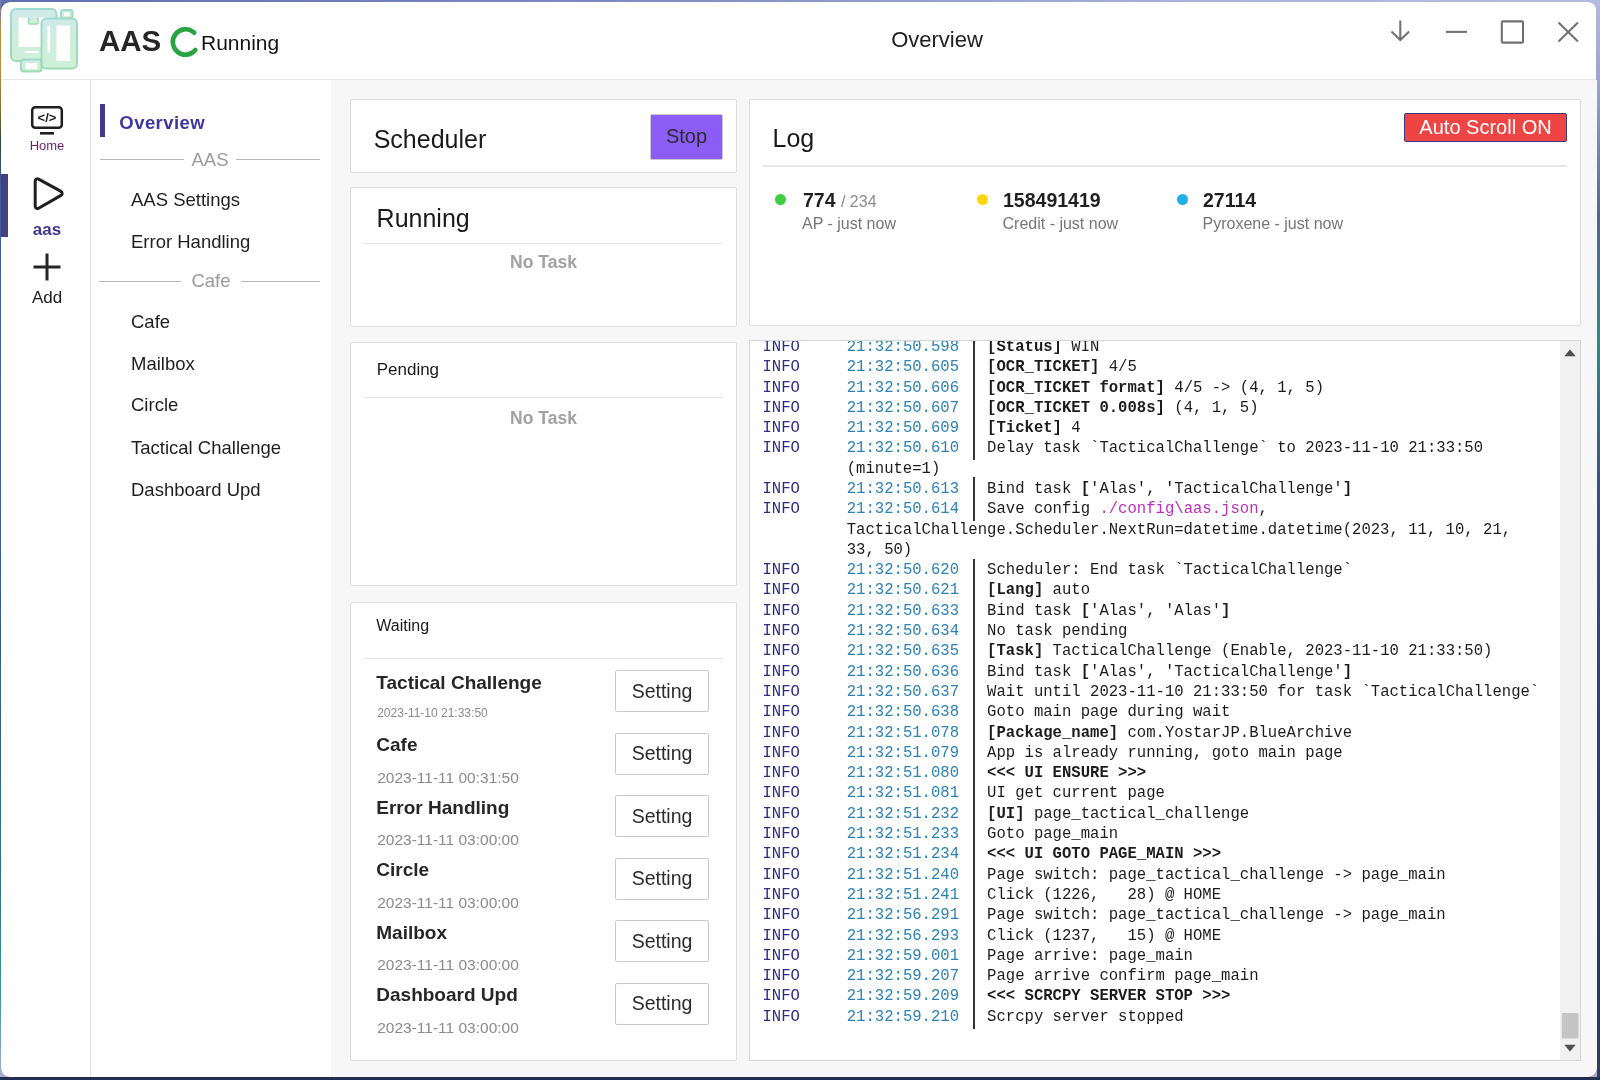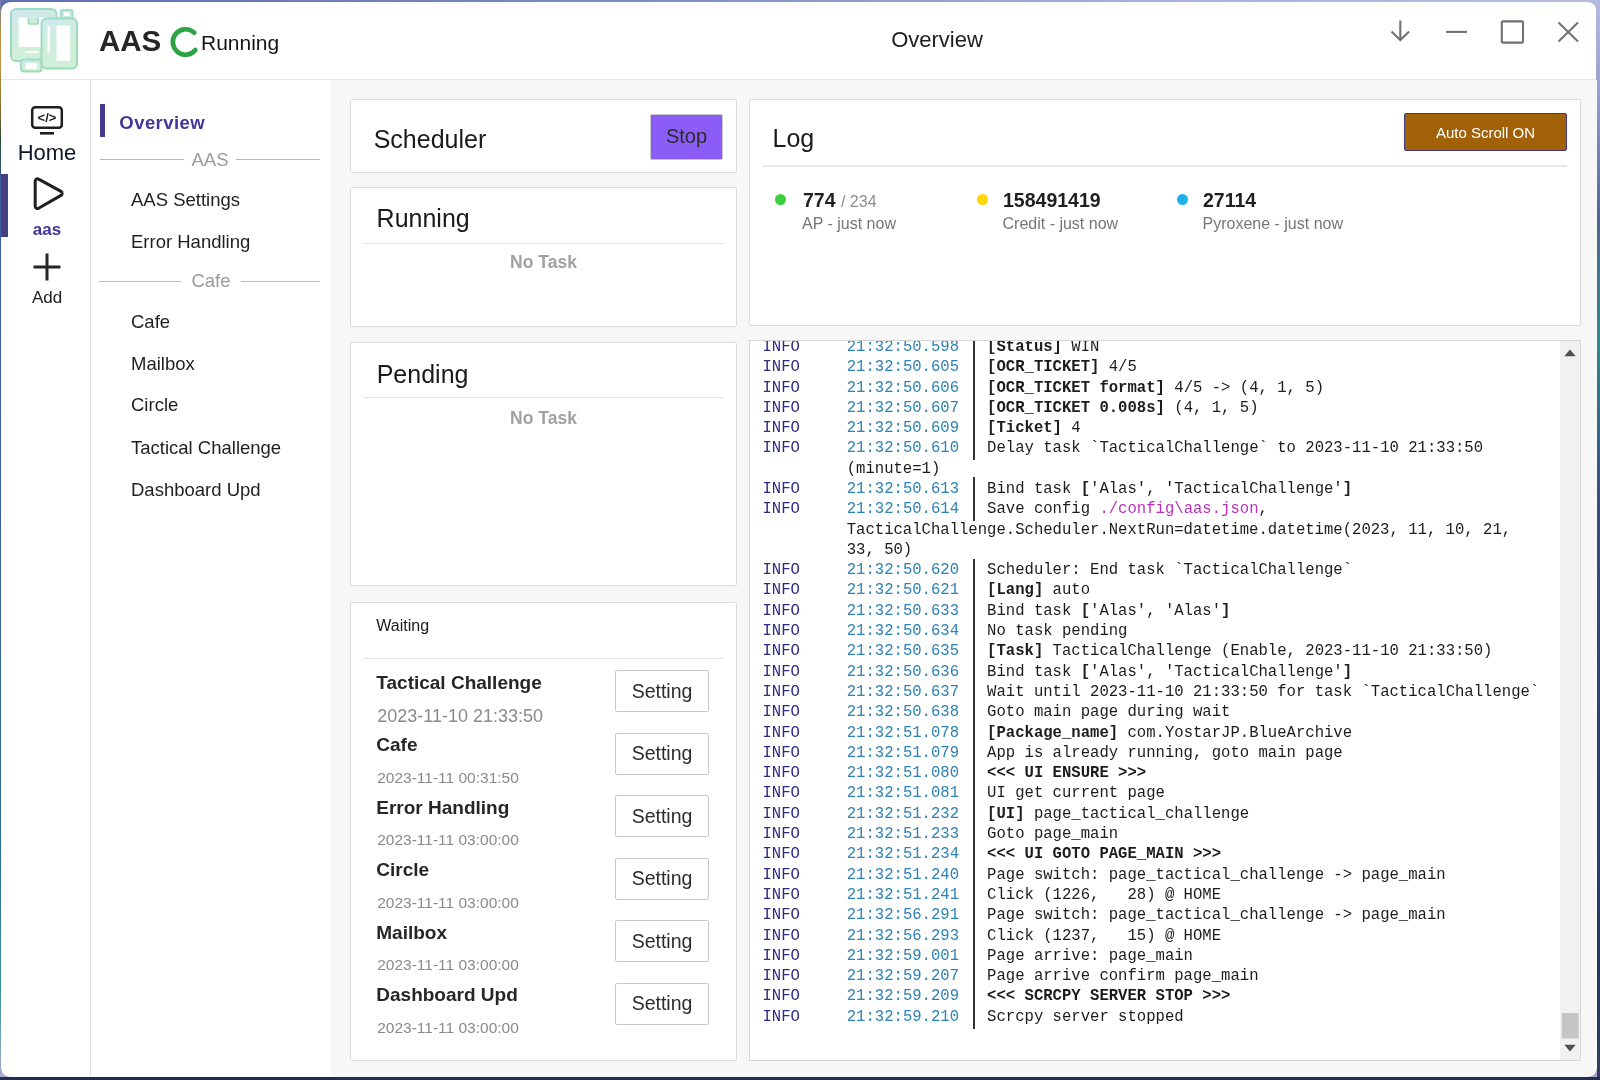--- a/index.html
+++ b/index.html
@@ -71,21 +71,21 @@
 </svg>
 
 <div class="abs" style="left:89.5px;top:80px;width:1px;height:997px;background:#e2e2e2"></div>
 <div class="abs" style="left:331px;top:80px;width:1266px;height:997px;background:#f7f7f8"></div>
 
 <svg class="abs" style="left:29px;top:104px" width="36" height="34" viewBox="0 0 36 34">
   <rect x="3.2" y="3.2" width="29.6" height="20.6" rx="3" fill="none" stroke="#1f1f1f" stroke-width="2.5"></rect>
   <text x="18" y="18" font-family="Liberation Sans" font-size="13" font-weight="bold" fill="#1f1f1f" text-anchor="middle">&lt;/&gt;</text>
   <path d="M11 29.3 h14" stroke="#1f1f1f" stroke-width="2.6"></path>
 </svg>
-<div class="abs ctr" style="left:16px;top:144px;width:62px;height:18px;font-size:22px;color:#0f172a">Home</div>
+<div class="abs ctr" style="left:16px;top:136px;width:62px;height:18px;font-size:13px;color:#701a75">Home</div>
 
 <div class="abs" style="left:1px;top:174px;width:6.8px;height:63px;background:#454080"></div>
 <svg class="abs" style="left:31px;top:175px" width="35" height="38" viewBox="0 0 35 38">
   <path d="M4.2 6.1 c0-1.8 1.9-2.9 3.4-2L30 16.4 c1.5 0.9 1.5 3.1 0 4L7.6 33.2 c-1.5 0.9-3.4-0.2-3.4-2 z" fill="none" stroke="#202020" stroke-width="3"></path>
 </svg>
 <div class="abs ctr" style="left:16px;top:221px;width:62px;height:18px;font-size:17px;font-weight:bold;color:#3f3796">aas</div>
 
 <svg class="abs" style="left:32px;top:252px" width="30" height="30" viewBox="0 0 30 30">
   <path d="M15 1.5 v27 M1.5 15 h27" stroke="#262626" stroke-width="3"></path>
 </svg>
@@ -114,49 +114,49 @@
 <div class="abs" style="left:349.5px;top:99px;width:387.5px;height:74px;background:#fff;border:1px solid #dcdcdc;border-radius:2px"></div>
 <div class="abs" style="left:373.7px;top:124.5px;font-size:25px;color:#1a1a1a">Scheduler</div>
 <div class="abs ctr" style="left:650px;top:113.5px;width:73px;height:46px;background:#8b5cf6;border:1px solid #c9c9c9;border-radius:2px;font-size:20px;color:#2b2b2b">Stop</div>
 
 <div class="abs" style="left:349.5px;top:187px;width:387.5px;height:139.5px;background:#fff;border:1px solid #dcdcdc;border-radius:2px"></div>
 <div class="abs" style="left:376.6px;top:204px;font-size:25px;color:#1a1a1a">Running</div>
 <div class="abs" style="left:363.7px;top:242.5px;width:359.3px;height:1.4px;background:#e3e3e6"></div>
 <div class="abs ctr" style="left:443.5px;top:252px;width:200px;height:21px;font-size:17.5px;font-weight:bold;color:#a1a1a1">No Task</div>
 
 <div class="abs" style="left:349.5px;top:342px;width:387.5px;height:244px;background:#fff;border:1px solid #dcdcdc;border-radius:2px"></div>
-<div class="abs" style="left:376.7px;top:360px;font-size:25px;color:#1a1a1a">Pending</div>
+<div class="abs" style="left:376.7px;top:360px;font-size:17px;color:#1a1a1a">Pending</div>
 <div class="abs" style="left:363.7px;top:397px;width:359.3px;height:1.4px;background:#e3e3e6"></div>
 <div class="abs ctr" style="left:443.5px;top:407.5px;width:200px;height:21px;font-size:17.5px;font-weight:bold;color:#a1a1a1">No Task</div>
 
 <div class="abs" style="left:349.5px;top:601.5px;width:387.5px;height:459.5px;background:#fff;border:1px solid #dcdcdc;border-radius:2px"></div>
 <div class="abs" style="left:376.3px;top:617px;font-size:16px;color:#1a1a1a">Waiting</div>
 <div class="abs" style="left:363.7px;top:657.5px;width:359.3px;height:1.4px;background:#e3e3e6"></div>
 <div class="abs" style="left:376.3px;top:671.9px;font-size:19px;font-weight:bold;color:#262626">Tactical Challenge</div>
-<div class="abs" style="left:377.2px;top:706.2px;font-size:18px;color:#8a8a8a">2023-11-10 21:33:50</div>
+<div class="abs" style="left:377.2px;top:706.2px;font-size:12px;color:#8a8a8a">2023-11-10 21:33:50</div>
 <div class="abs ctr" style="left:615.3px;top:670.3px;width:93.4px;height:42.2px;background:#fff;border:1px solid #c9c9c9;border-radius:2px;font-size:19.5px;color:#2b2b2b">Setting</div>
 <div class="abs" style="left:376.3px;top:734.4px;font-size:19px;font-weight:bold;color:#262626">Cafe</div>
 <div class="abs" style="left:377.2px;top:768.7px;font-size:15.5px;color:#8a8a8a">2023-11-11 00:31:50</div>
 <div class="abs ctr" style="left:615.3px;top:732.8px;width:93.4px;height:42.2px;background:#fff;border:1px solid #c9c9c9;border-radius:2px;font-size:19.5px;color:#2b2b2b">Setting</div>
 <div class="abs" style="left:376.3px;top:796.9px;font-size:19px;font-weight:bold;color:#262626">Error Handling</div>
 <div class="abs" style="left:377.2px;top:831.2px;font-size:15.5px;color:#8a8a8a">2023-11-11 03:00:00</div>
 <div class="abs ctr" style="left:615.3px;top:795.3px;width:93.4px;height:42.2px;background:#fff;border:1px solid #c9c9c9;border-radius:2px;font-size:19.5px;color:#2b2b2b">Setting</div>
 <div class="abs" style="left:376.3px;top:859.4px;font-size:19px;font-weight:bold;color:#262626">Circle</div>
 <div class="abs" style="left:377.2px;top:893.7px;font-size:15.5px;color:#8a8a8a">2023-11-11 03:00:00</div>
 <div class="abs ctr" style="left:615.3px;top:857.8px;width:93.4px;height:42.2px;background:#fff;border:1px solid #c9c9c9;border-radius:2px;font-size:19.5px;color:#2b2b2b">Setting</div>
 <div class="abs" style="left:376.3px;top:921.9px;font-size:19px;font-weight:bold;color:#262626">Mailbox</div>
 <div class="abs" style="left:377.2px;top:956.2px;font-size:15.5px;color:#8a8a8a">2023-11-11 03:00:00</div>
 <div class="abs ctr" style="left:615.3px;top:920.3px;width:93.4px;height:42.2px;background:#fff;border:1px solid #c9c9c9;border-radius:2px;font-size:19.5px;color:#2b2b2b">Setting</div>
 <div class="abs" style="left:376.3px;top:984.4px;font-size:19px;font-weight:bold;color:#262626">Dashboard Upd</div>
 <div class="abs" style="left:377.2px;top:1018.7px;font-size:15.5px;color:#8a8a8a">2023-11-11 03:00:00</div>
 <div class="abs ctr" style="left:615.3px;top:982.8px;width:93.4px;height:42.2px;background:#fff;border:1px solid #c9c9c9;border-radius:2px;font-size:19.5px;color:#2b2b2b">Setting</div>
 
 <div class="abs" style="left:749px;top:99px;width:832px;height:227px;background:#fff;border:1px solid #dcdcdc;border-radius:2px"></div>
 <div class="abs" style="left:772.5px;top:123.5px;font-size:25px;color:#1a1a1a">Log</div>
-<div class="abs ctr" style="left:1404px;top:113px;width:163px;height:38px;background:#a16207;border:1px solid #3e3884;border-radius:2px;font-size:15px;color:#fff">Auto Scroll ON</div>
+<div class="abs ctr" style="left:1404px;top:113px;width:163px;height:29px;background:#ef4444;border:1px solid #3e3884;border-radius:2px;font-size:20px;color:#fff">Auto Scroll ON</div>
 <div class="abs" style="left:763px;top:165px;width:804px;height:1.5px;background:#e7e7ea"></div>
 
 <div class="abs" style="left:774.7px;top:193.8px;width:11px;height:11px;border-radius:50%;background:#3ecf41"></div>
 <div class="abs" style="left:803px;top:189px;font-size:19.5px;font-weight:bold;color:#1f1f1f">774 <span style="font-size:16px;font-weight:normal;color:#8d8d8d">/ 234</span></div>
 <div class="abs" style="left:802px;top:215.3px;font-size:16px;color:#767676">AP - just now</div>
 
 <div class="abs" style="left:976.7px;top:193.8px;width:11px;height:11px;border-radius:50%;background:#ffd60a"></div>
 <div class="abs" style="left:1003px;top:189px;font-size:19.5px;font-weight:bold;color:#1f1f1f">158491419</div>
 <div class="abs" style="left:1002.5px;top:215.3px;font-size:16px;color:#767676">Credit - just now</div>
 

